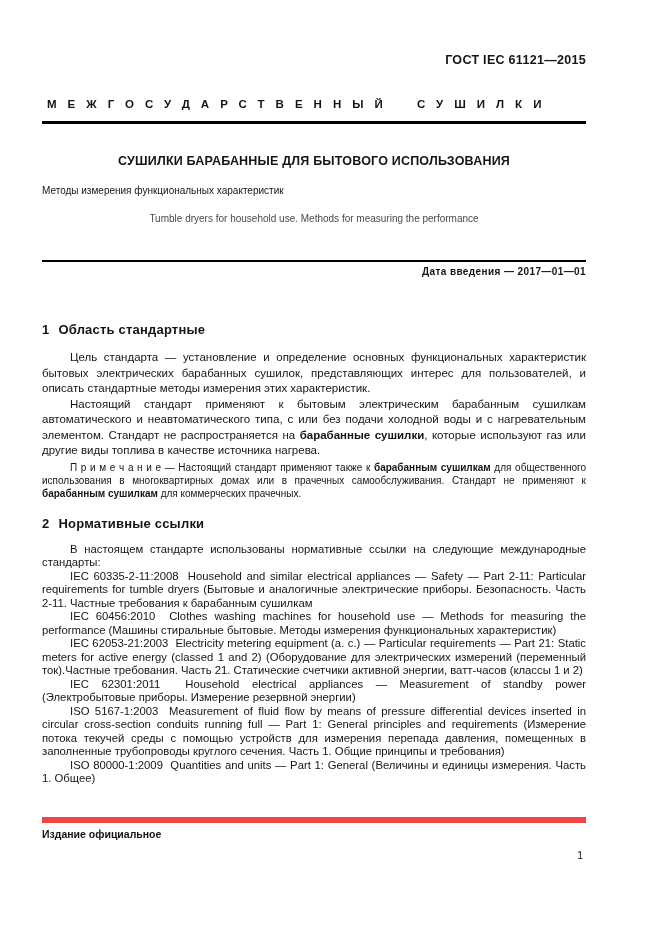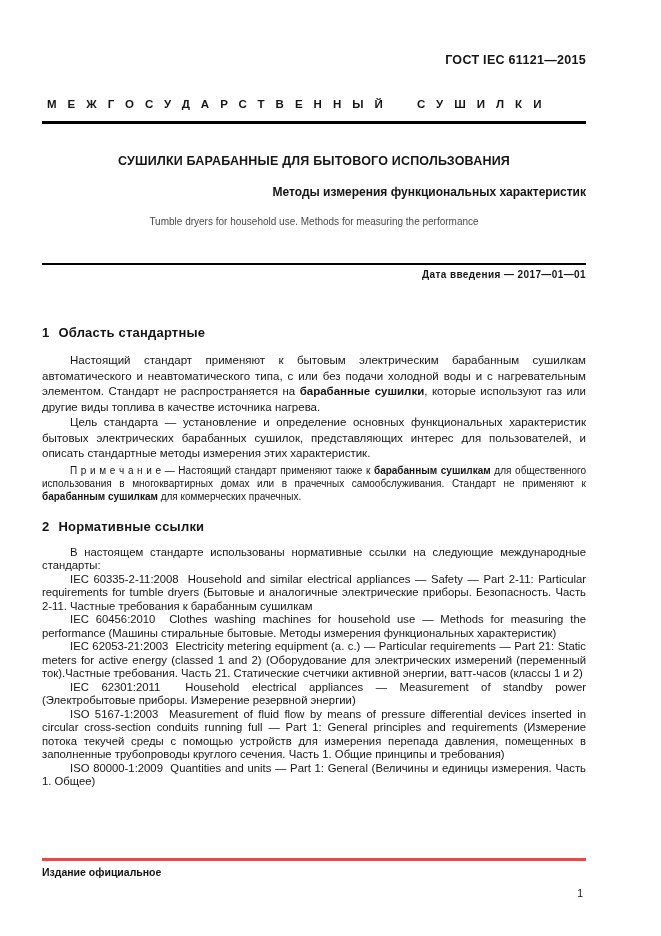--- a/index.html
+++ b/index.html
@@ -42,23 +42,23 @@
   }
   .title-ru {
     margin-top: 30px;
     text-align: center;
     font-size: 12.5px;
     font-weight: bold;
     letter-spacing: 0.2px;
   }
   .subtitle-ru {
     margin-top: 17px;
-    text-align: right;
-    font-size: 12px;
-    font-weight: bold;
+    text-align: left;
+    font-size: 10px;
+    font-weight: normal;
   }
   .title-en {
     margin-top: 17px;
     text-align: center;
     font-size: 10px;
     color: #4a4a4a;
   }
   .rule-thin {
     margin-top: 36px;
     height: 2px;
@@ -97,23 +97,23 @@
   .refs p {
     margin: 0;
     font-size: 11.3px;
     line-height: 13.5px;
     text-align: justify;
     text-indent: 28px;
   }
   .footer {
     position: absolute;
     left: 42px;
-    top: 858px;
+    top: 817px;
     width: 544px;
-    border-top: 3px solid #ef4444;
+    border-top: 6px solid #ef4444;
   }
   .official {
     margin-top: 5px;
     font-size: 10.5px;
     font-weight: bold;
   }
   .page-num {
     margin-top: 9px;
     text-align: right;
     font-size: 10.5px;
@@ -136,22 +136,22 @@
   <div class="title-en">Tumble dryers for household use. Methods for measuring the performance</div>
 
   <div class="rule-thin"></div>
   <div class="date-line">Дата введения — 2017—01—01</div>
 
   <div class="section-heading h-1">
     <span class="num">1</span><span>Область стандартные</span>
   </div>
 
   <div class="body-text">
+    <p><span>Цель стандарта — установление и определение основных функциональных характеристик бытовых электрических барабанных сушилок, представляющих интерес для пользователей, и описать стандартные методы измерения этих характеристик.</span></p>
     <p><span>Настоящий стандарт применяют к бытовым электрическим барабанным сушилкам автоматического и неавтоматического типа, с или без подачи холодной воды и с нагревательным элементом. Стандарт не распространяется на </span><b>барабанные сушилки</b><span>, которые используют газ или другие виды топлива в качестве источника нагрева.</span></p>
-    <p><span>Цель стандарта — установление и определение основных функциональных характеристик бытовых электрических барабанных сушилок, представляющих интерес для пользователей, и описать стандартные методы измерения этих характеристик.</span></p>
   </div>
 
   <div class="note"><span>П р и м е ч а н и е — Настоящий стандарт применяют также к </span><b>барабанным сушилкам</b><span> для общественного использования в многоквартирных домах или в прачечных самообслуживания. Стандарт не применяют к </span><b>барабанным сушилкам</b><span> для коммерческих прачечных.</span></div>
 
   <div class="section-heading h-2">
     <span class="num">2</span><span>Нормативные ссылки</span>
   </div>
 
   <div class="refs">
     <p>В настоящем стандарте использованы нормативные ссылки на следующие международные стандарты:</p>

